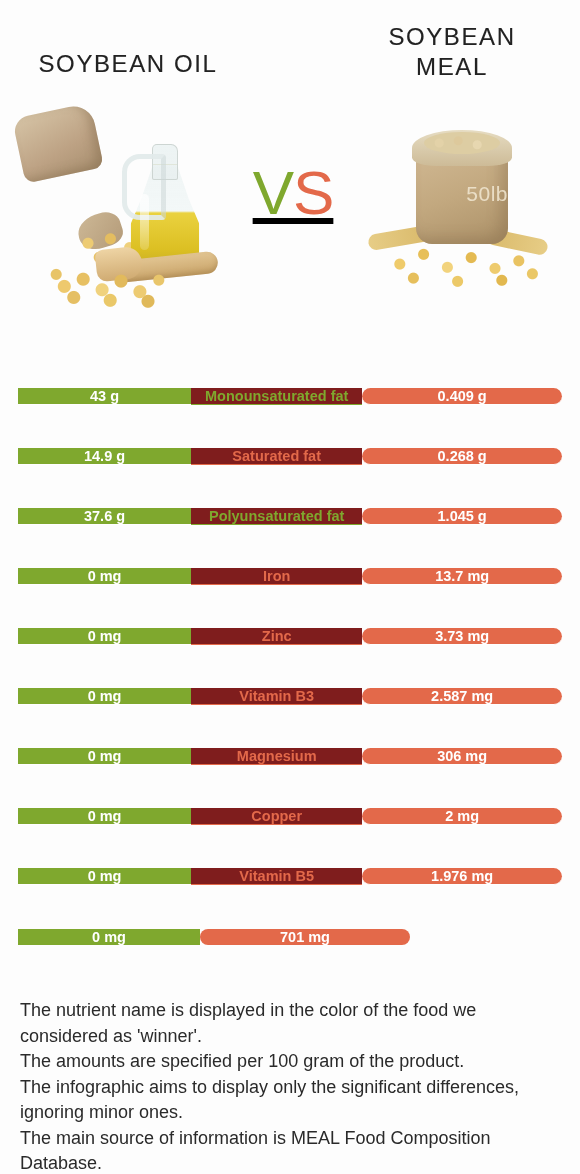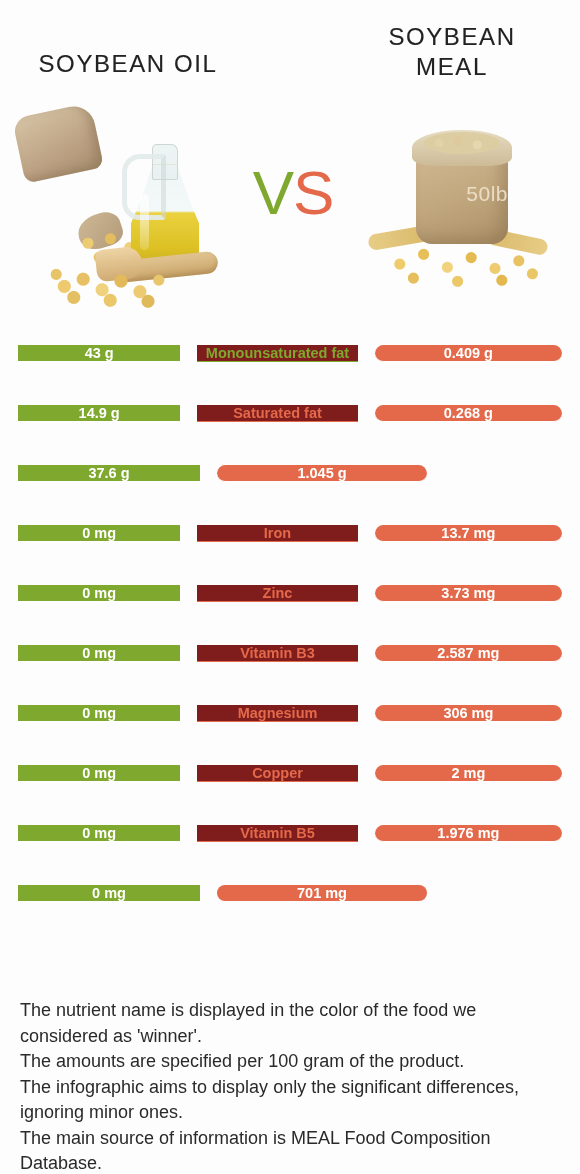--- a/index.html
+++ b/index.html
@@ -69,20 +69,21 @@
     position: absolute;
     left: 233px;
     top: 52px;
     width: 120px;
     text-align: center;
     font-family: "Liberation Sans", sans-serif;
     font-weight: 400;
     font-size: 62px;
     line-height: 1;
     letter-spacing: -1px;
+    text-decoration: underline;
   }
   .vs .v { color: #7fa82e; }
   .vs .s { color: #e3694a; }
 
   
   .oil-scene, .meal-scene { position: absolute; inset: 0; }
   .oil-sack {
     left: 6px; top: 112px; width: 80px; height: 66px;
     background: linear-gradient(160deg,#d6c4a6 0%, #bda284 60%, #a88f6f 100%);
     border-radius: 16px 22px 10px 10px;
@@ -240,22 +241,21 @@
   .table {
     position: absolute;
     left: 18px;
     top: 345px;
     width: 544px;
   }
   .row {
     display: flex;
     width: 100%;
     height: 60px;
-    align-items: flex-start;
-    gap: 17px;
+    align-items: flex-end;
   }
   .cell {
     display: flex;
     align-items: center;
     justify-content: center;
     box-sizing: border-box;
     font-family: "Liberation Sans", sans-serif;
     font-weight: bold;
     font-size: 14.5px;
     text-align: center;
@@ -361,20 +361,21 @@
         <div class="cell cell-mid">Monounsaturated fat</div>
         <div class="cell cell-right">0.409 g</div>
       </div>
       <div class="row win-orange">
         <div class="cell cell-left">14.9 g</div>
         <div class="cell cell-mid">Saturated fat</div>
         <div class="cell cell-right">0.268 g</div>
       </div>
       <div class="row win-green">
         <div class="cell cell-left">37.6 g</div>
+        <div class="cell cell-mid">Polyunsaturated fat</div>
         <div class="cell cell-right">1.045 g</div>
       </div>
       <div class="row win-orange">
         <div class="cell cell-left">0 mg</div>
         <div class="cell cell-mid">Iron</div>
         <div class="cell cell-right">13.7 mg</div>
       </div>
       <div class="row win-orange">
         <div class="cell cell-left">0 mg</div>
         <div class="cell cell-mid">Zinc</div>

